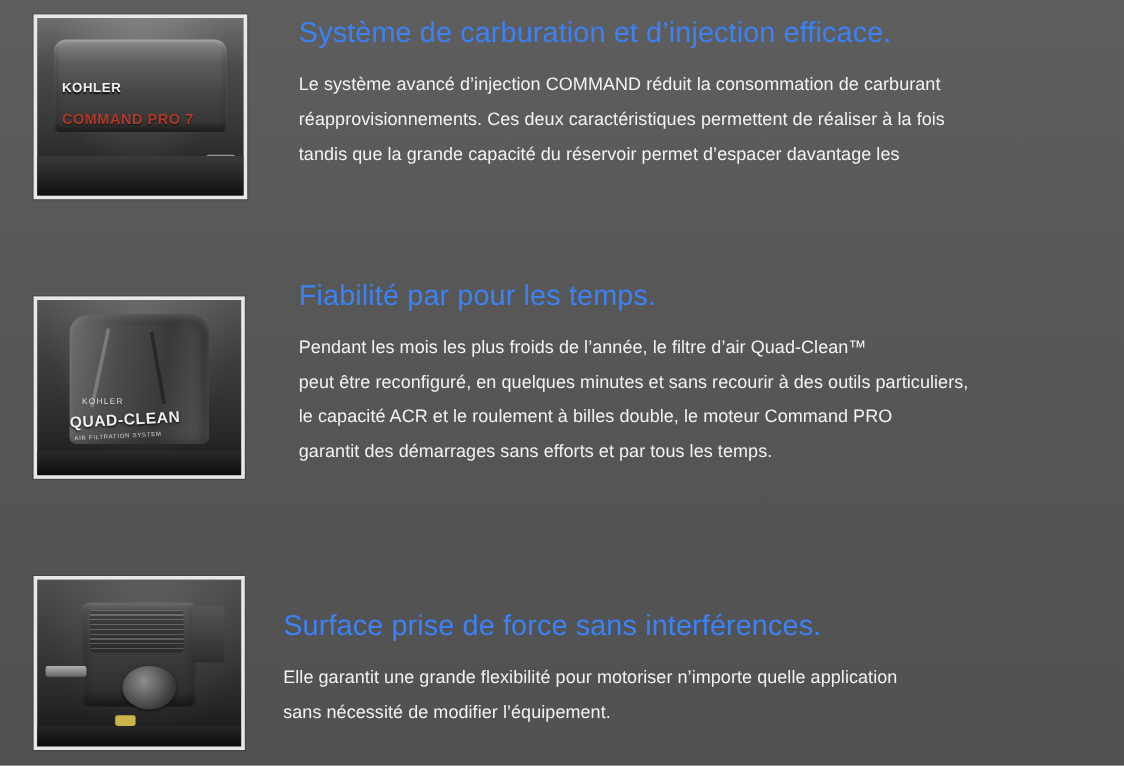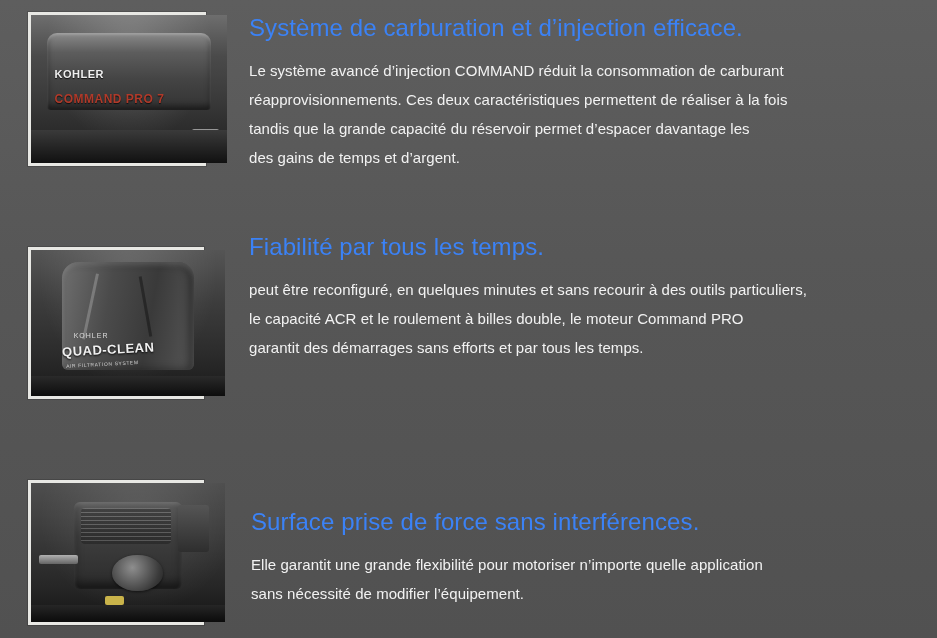--- a/index.html
+++ b/index.html
@@ -30,21 +30,20 @@
     box-sizing: border-box;
     box-shadow: 0 0 0 1px rgba(0,0,0,0.15);
   }
 
   .thumb {
     width: 100%;
     height: 100%;
     position: relative;
     overflow: hidden;
     background: #2b2b2b;
-    padding-left: 24px;
   }
 
   
   .photo1 {
     background:
       radial-gradient(ellipse at 50% 20%, rgba(255,255,255,0.18), rgba(255,255,255,0) 60%),
       linear-gradient(180deg, #6e6e6e 0%, #4a4a4a 28%, #3b3b3b 55%, #2a2a2a 80%, #1e1e1e 100%);
   }
   .photo1 .cap {
     position: absolute;
@@ -275,58 +274,58 @@
       <div class="base"></div>
     </div>
   </div>
 
   <div class="content" style="left:249px; top:14px; width:650px;">
     <h2 class="feat-title">Système de carburation et d’injection efficace.</h2>
     <p class="feat-body">
       <span class="line">Le système avancé d’injection COMMAND réduit la consommation de carburant</span>
       <span class="line">réapprovisionnements. Ces deux caractéristiques permettent de réaliser à la fois</span>
       <span class="line">tandis que la grande capacité du réservoir permet d’espacer davantage les</span>
-      <span class="line">des gains de temps et d’argent.</span>
     </p>
   </div>
 
   <div class="thumb-wrap" style="left:28px; top:247px; width:176px; height:152px;">
     <div class="thumb photo2">
       <div class="canister"></div>
       <div class="ridge"></div>
       <div class="ridge2"></div>
       <div class="k">KOHLER</div>
       <div class="qc">QUAD-CLEAN</div>
       <div class="sub">AIR FILTRATION SYSTEM</div>
       <div class="floor"></div>
     </div>
   </div>
 
   <div class="content" style="left:249px; top:233px; width:670px;">
-    <h2 class="feat-title">Fiabilité par tous les temps.</h2>
+    <h2 class="feat-title">Fiabilité par pour les temps.</h2>
     <p class="feat-body">
+      <span class="line">Pendant les mois les plus froids de l’année, le filtre d’air Quad-Clean™</span>
       <span class="line">peut être reconfiguré, en quelques minutes et sans recourir à des outils particuliers,</span>
       <span class="line">le capacité ACR et le roulement à billes double, le moteur Command PRO</span>
       <span class="line">garantit des démarrages sans efforts et par tous les temps.</span>
     </p>
   </div>
 
   <div class="thumb-wrap" style="left:28px; top:480px; width:176px; height:145px;">
     <div class="thumb photo3">
       <div class="block"></div>
       <div class="fins"></div>
       <div class="tank"></div>
       <div class="pulley"></div>
       <div class="shaft3"></div>
       <div class="yellow"></div>
       <div class="base3"></div>
     </div>
   </div>
 
-  <div class="content" style="left:251px; top:508px; width:670px;">
+  <div class="content" style="left:236px; top:508px; width:670px;">
     <h2 class="feat-title">Surface prise de force sans interférences.</h2>
     <p class="feat-body">
       <span class="line">Elle garantit une grande flexibilité pour motoriser n’importe quelle application</span>
       <span class="line">sans nécessité de modifier l’équipement.</span>
     </p>
   </div>
 
 </div>
 
 </body></html>

